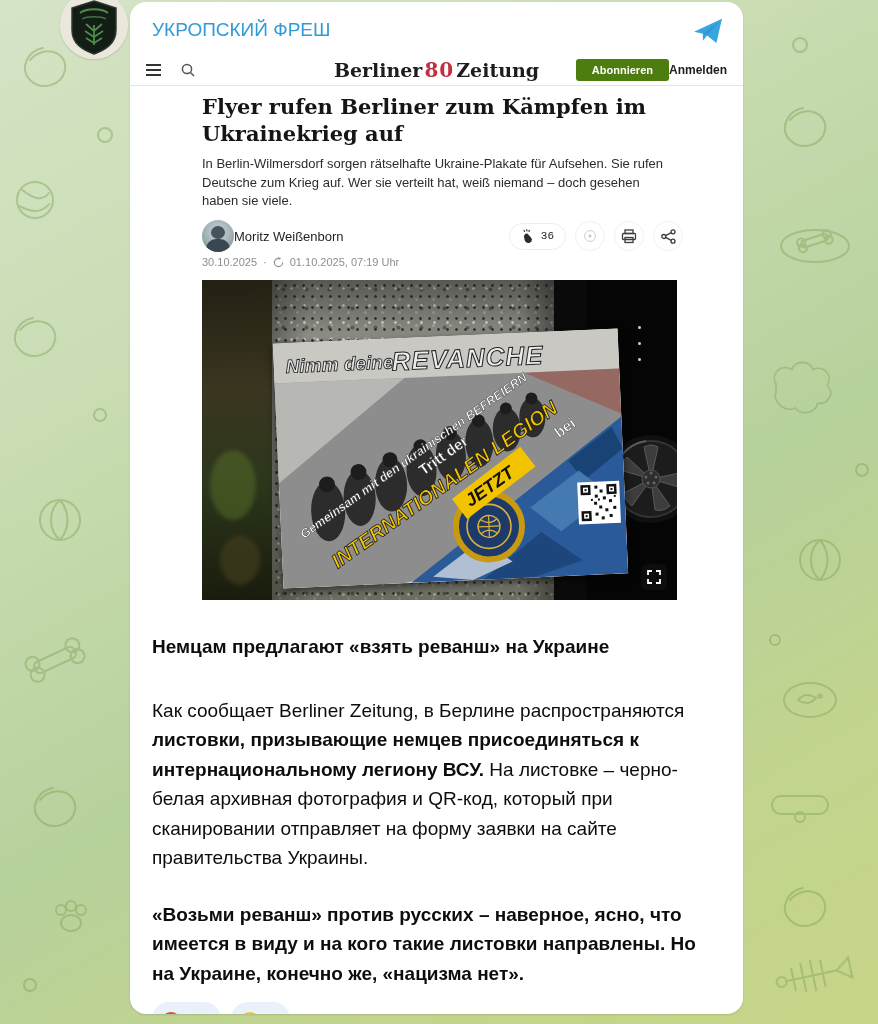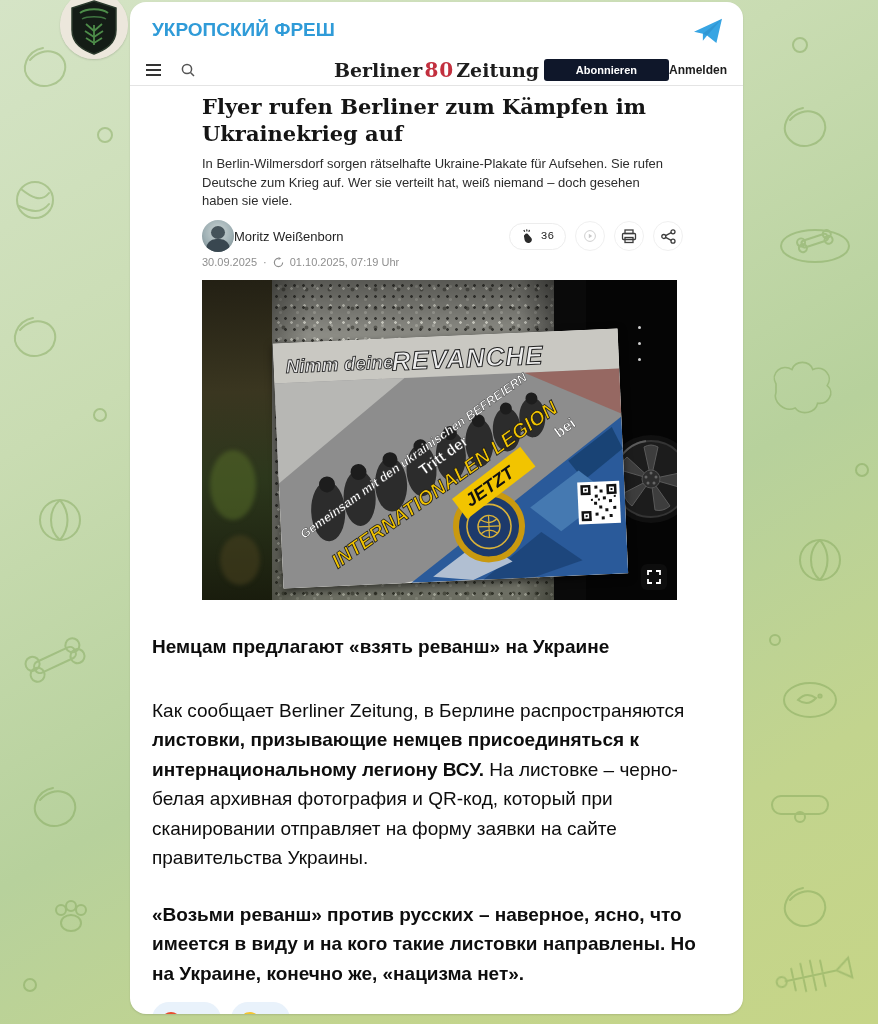--- a/index.html
+++ b/index.html
@@ -13,31 +13,31 @@
 
   
   .avatar { position:absolute; left:60px; top:-9px; width:68px; height:68px; border-radius:50%;
     overflow:hidden; background:#ece7dc; box-shadow:0 1px 2px rgba(0,0,0,.15); }
 
   
   .bubble { position:absolute; left:130px; top:2px; width:613px; height:1012px;
     background:#ffffff; border-radius:16px; box-shadow:0 1px 2px rgba(0,0,0,.12); overflow:hidden; }
 
   .bubble-header { display:flex; align-items:center; justify-content:space-between; padding:14px 20px 4px 22px; }
-  .channel-name { font-size:19px; font-weight:700; color:#2f9bd8; cursor:pointer; }
+  .channel-name { font-size:19px; font-weight:400; color:#2f9bd8; cursor:pointer; }
 
   
   .article { margin-top:6px; background:#fff; }
   .a-nav { height:32px; display:flex; align-items:center; padding:0 16px; border-bottom:1px solid #e4e4e4; position:relative; }
   .nav-ic { margin-right:20px; display:flex; align-items:center; }
   .brand { position:absolute; left:0; right:0; text-align:center; font-family:"DejaVu Serif", serif;
     font-weight:700; font-size:19px; color:#1d1d1d; pointer-events:none; }
   .badge80 { color:#c22f3e; font-size:20px; letter-spacing:1px; padding:0 2px; }
-  .abo { margin-left:auto; background:#0f172a; color:#fff; border:none; font-size:11px; font-weight:700;
-    padding:5px 32px; border-radius:3px; font-family:"Liberation Sans",sans-serif; cursor:pointer; }
+  .abo { margin-left:auto; background:#4d7c0f; color:#fff; border:none; font-size:11px; font-weight:700;
+    padding:5px 16px; border-radius:3px; font-family:"Liberation Sans",sans-serif; cursor:pointer; }
   .anmelden { font-size:12px; color:#1d1d1d; font-weight:600; }
 
   .a-content { padding:8px 60px 0 72px; }
   .a-h1 { font-family:"DejaVu Serif", serif; font-size:21px; line-height:1.28; color:#151515; font-weight:700; max-width:480px; }
   .teaser { margin-top:7px; font-size:13px; line-height:1.45; color:#2c2c2c; max-width:470px; }
   .meta-row { display:flex; align-items:center; margin-top:9px; max-width:492px; }
   .author { display:flex; align-items:center; }
   .author-avatar { width:32px; height:32px; border-radius:50%; overflow:hidden;
     background:radial-gradient(circle at 50% 38%, #cdd6d6 0%, #9fb0b4 55%, #6d7f85 100%); position:relative; }
   .author-avatar i { position:absolute; left:9px; top:6px; width:14px; height:13px; border-radius:50%; background:#45535a; }
@@ -243,21 +243,21 @@
                   <circle cx="2.8" cy="7.5" r="2"></circle>
                   <circle cx="12" cy="12.2" r="2"></circle>
                   <path d="M4.6 6.6 L10.2 3.6 M4.6 8.4 L10.2 11.4"></path>
                 </g>
               </svg>
           </span>
         </div>
       </div>
 
       <div class="dates">
-        <span>30.09.2025</span>
+        <span>30.10.2025</span>
         <span>·</span>
         <svg width="11" height="11" viewBox="0 0 12 12">
             <path d="M10.5 6 A4.5 4.5 0 1 1 6 1.5" fill="none" stroke="#8e8e8e" stroke-width="1.3"></path>
             <path d="M6 0 L9 1.7 L6 3.4 Z" fill="#8e8e8e"></path>
           </svg>
         <span>01.10.2025, 07:19 Uhr</span>
       </div>
     </div>
 
     <div class="a-content">

